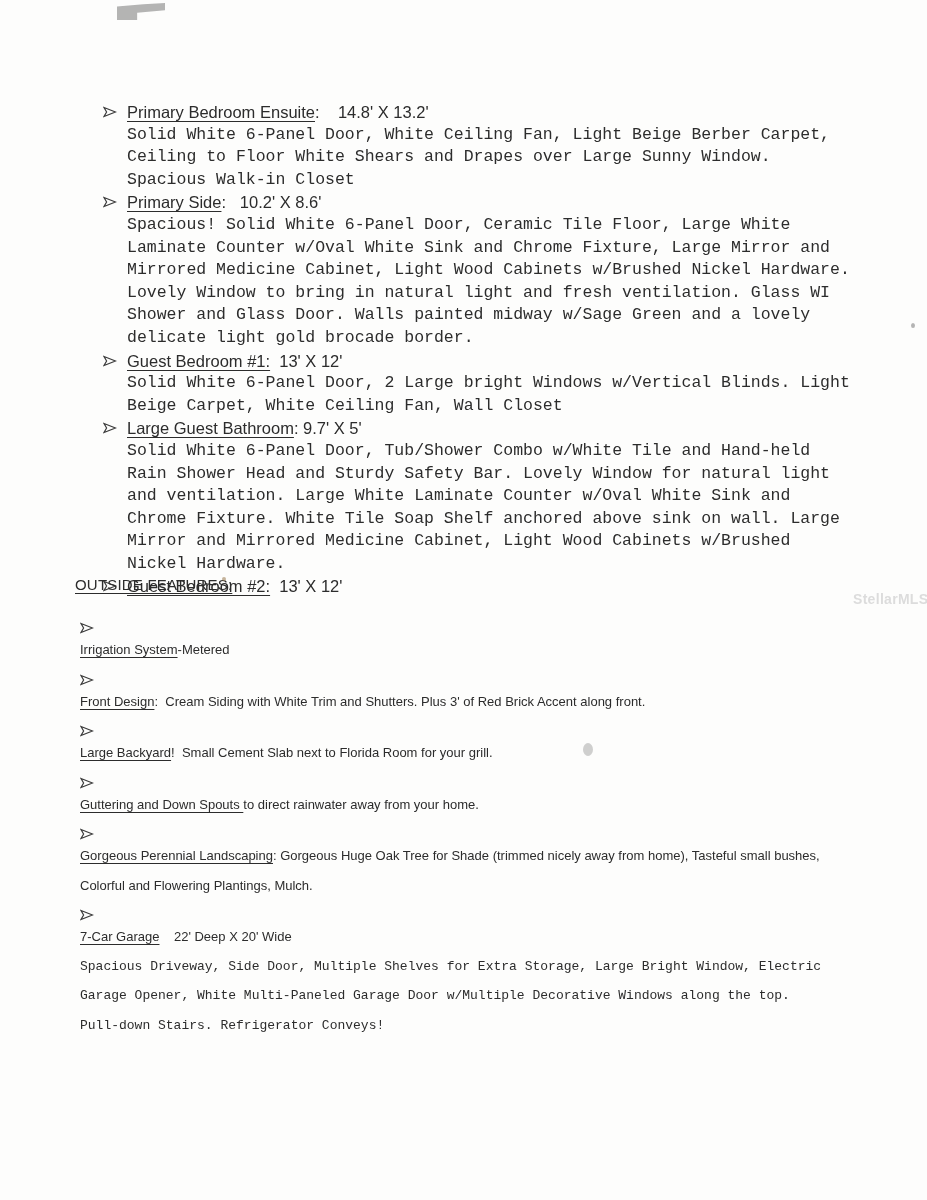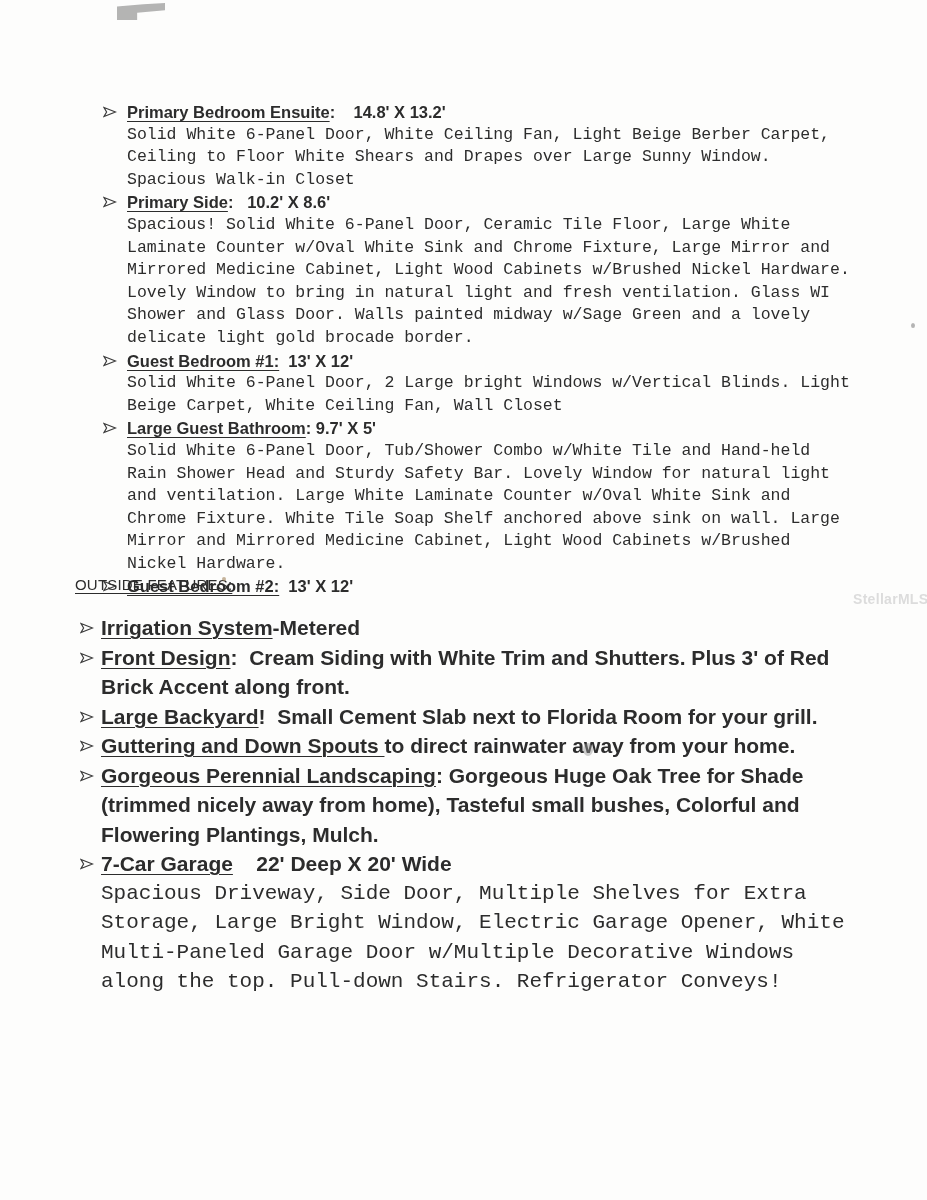--- a/index.html
+++ b/index.html
@@ -10,31 +10,31 @@
     background:#fdfdfc;
     font-family:"Liberation Sans", sans-serif;
     color:#2c2c2c;
     overflow:hidden;
   }
   
   .inside-list{position:absolute;left:0;top:101px;}
   .room{display:flex;margin-left:103px;width:764px;font-size:16.5px;line-height:22.6px;}
   .room .bullet{flex:none;width:24px;padding-top:4px;}
   .room .content{width:732px;}
-  .title{white-space:pre-wrap;font-weight:bold;}
+  .title{white-space:pre-wrap;}
   .u{text-decoration:underline;text-underline-offset:3px;text-decoration-thickness:1px;}
   .desc{white-space:normal;font-family:Liberation Mono, monospace;}
   
   .outside-heading{
     position:absolute;left:75px;top:576px;margin:0;
     font-size:15px;font-weight:400;letter-spacing:0.2px;
   }
   
   .outside-list{position:absolute;left:0;top:613px;}
-  .o-item{display:flex;margin-left:80px;width:810px;font-size:21px;line-height:29.5px;}
+  .o-item{display:flex;margin-left:80px;width:810px;font-size:13px;line-height:29.5px;flex-direction:column;}
   .o-item .bullet{flex:none;width:21px;padding-top:8px;}
   .o-item .content{width:748px;}
   .bullet svg{display:block;}
   
   .watermark{
     position:absolute;left:853px;top:591px;
     font-size:14px;font-weight:600;color:#dcdcdc;
     letter-spacing:0.3px;
   }
   

